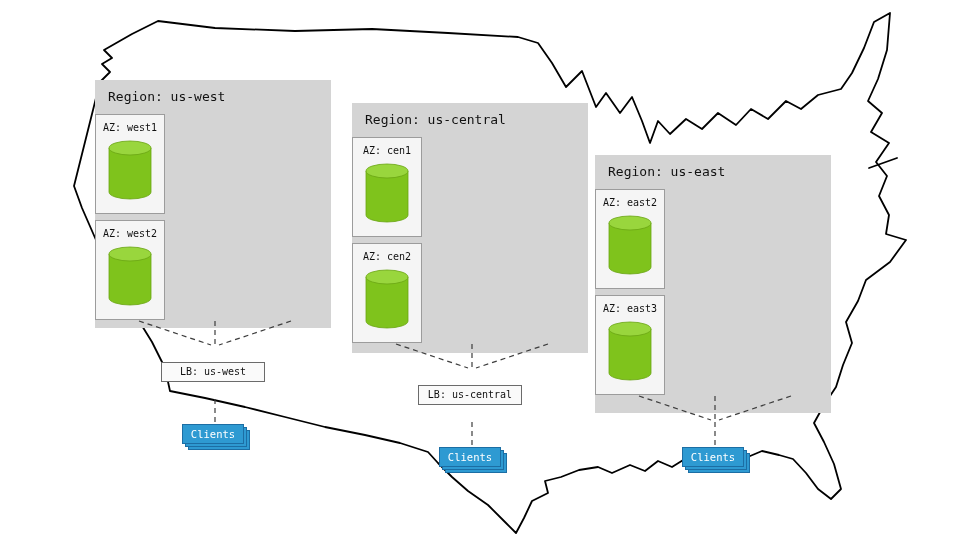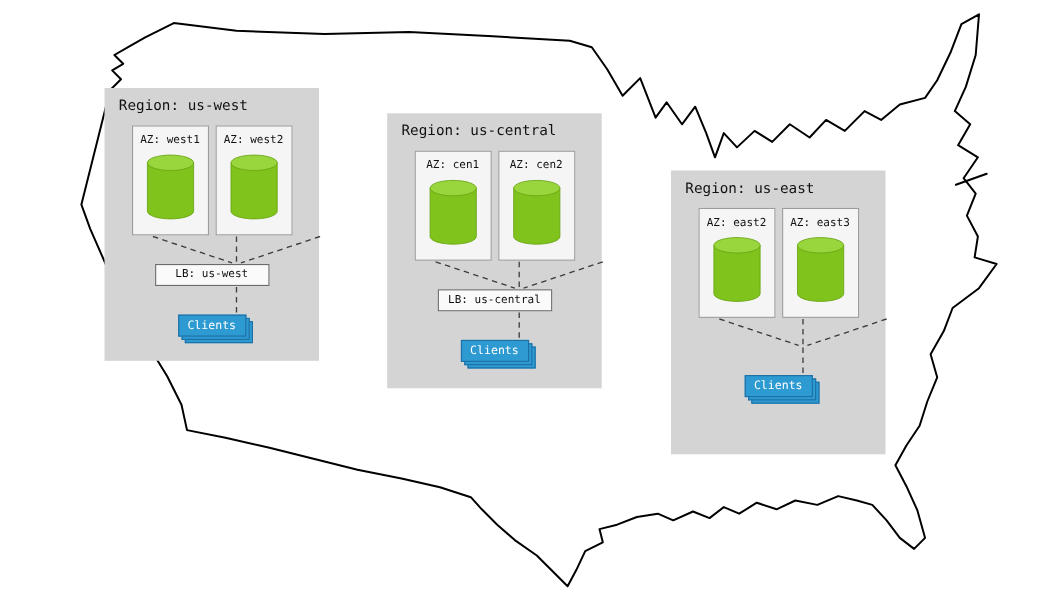--- a/index.html
+++ b/index.html
@@ -17,40 +17,41 @@
     fill: none;
     stroke: var(--map-outline, #000);
     stroke-width: 1.8;
     stroke-linejoin: round;
     stroke-linecap: round;
   }
 
   
   .region {
     position: absolute;
-    width: 195px;
+    width: 236px;
     background: var(--region-bg, #d4d4d4);
     z-index: 1;
   }
   .region-west    { left: 95px;  top: 80px;  height: 248px; }
   .region-central { left: 352px; top: 103px; height: 250px; }
-  .region-east    { left: 610px; top: 155px; height: 258px; }
+  .region-east    { left: 595px; top: 155px; height: 258px; }
 
   .region-title {
     font-size: 13px;
     color: #111;
     margin: 9px 0 0 13px;
     white-space: nowrap;
   }
 
   .az-row {
     display: flex;
     justify-content: center;
     gap: 6px;
     margin-top: 10px;
+    flex-direction: column;
   }
   .az {
     width: 70px;
     height: 100px;
     background: var(--az-bg, #f5f5f5);
     border: 1px solid var(--az-border, #9c9c9c);
     display: flex;
     flex-direction: column;
     align-items: center;
   }
@@ -67,21 +68,21 @@
   .fan, .drop { display: block; }
   .fan line, .drop line {
     stroke: var(--connector, #3c3c3c);
     stroke-width: 1.2;
     stroke-dasharray: 5 4;
   }
 
   .lb {
     width: 104px;
     height: 20px;
-    margin: 0 auto;
+    margin: 16px auto;
     background: var(--lb-bg, #fafafa);
     border: 1px solid var(--lb-border, #6b6b6b);
     font-size: 10px;
     color: #111;
     text-align: center;
     line-height: 18px;
     white-space: nowrap;
   }
 
   .clients-wrap {

